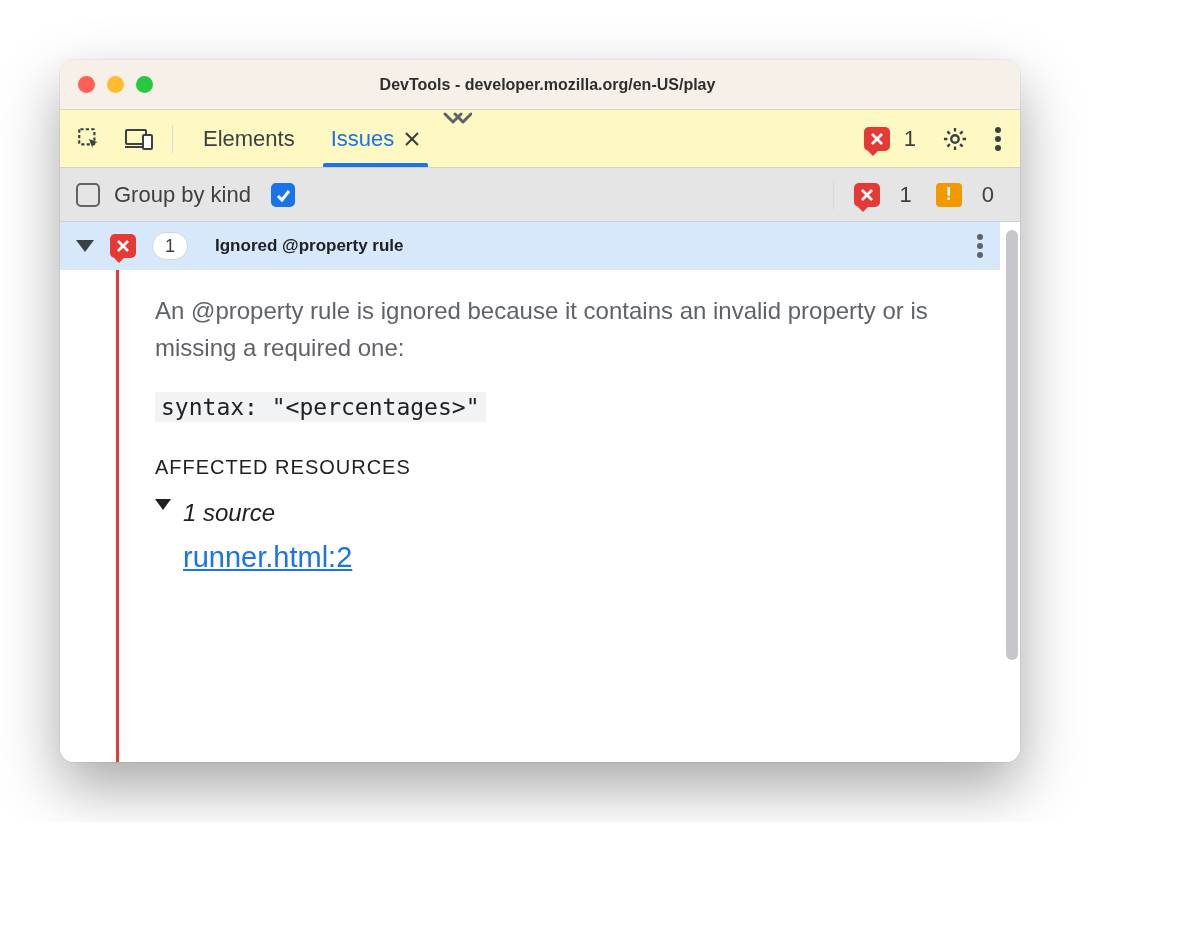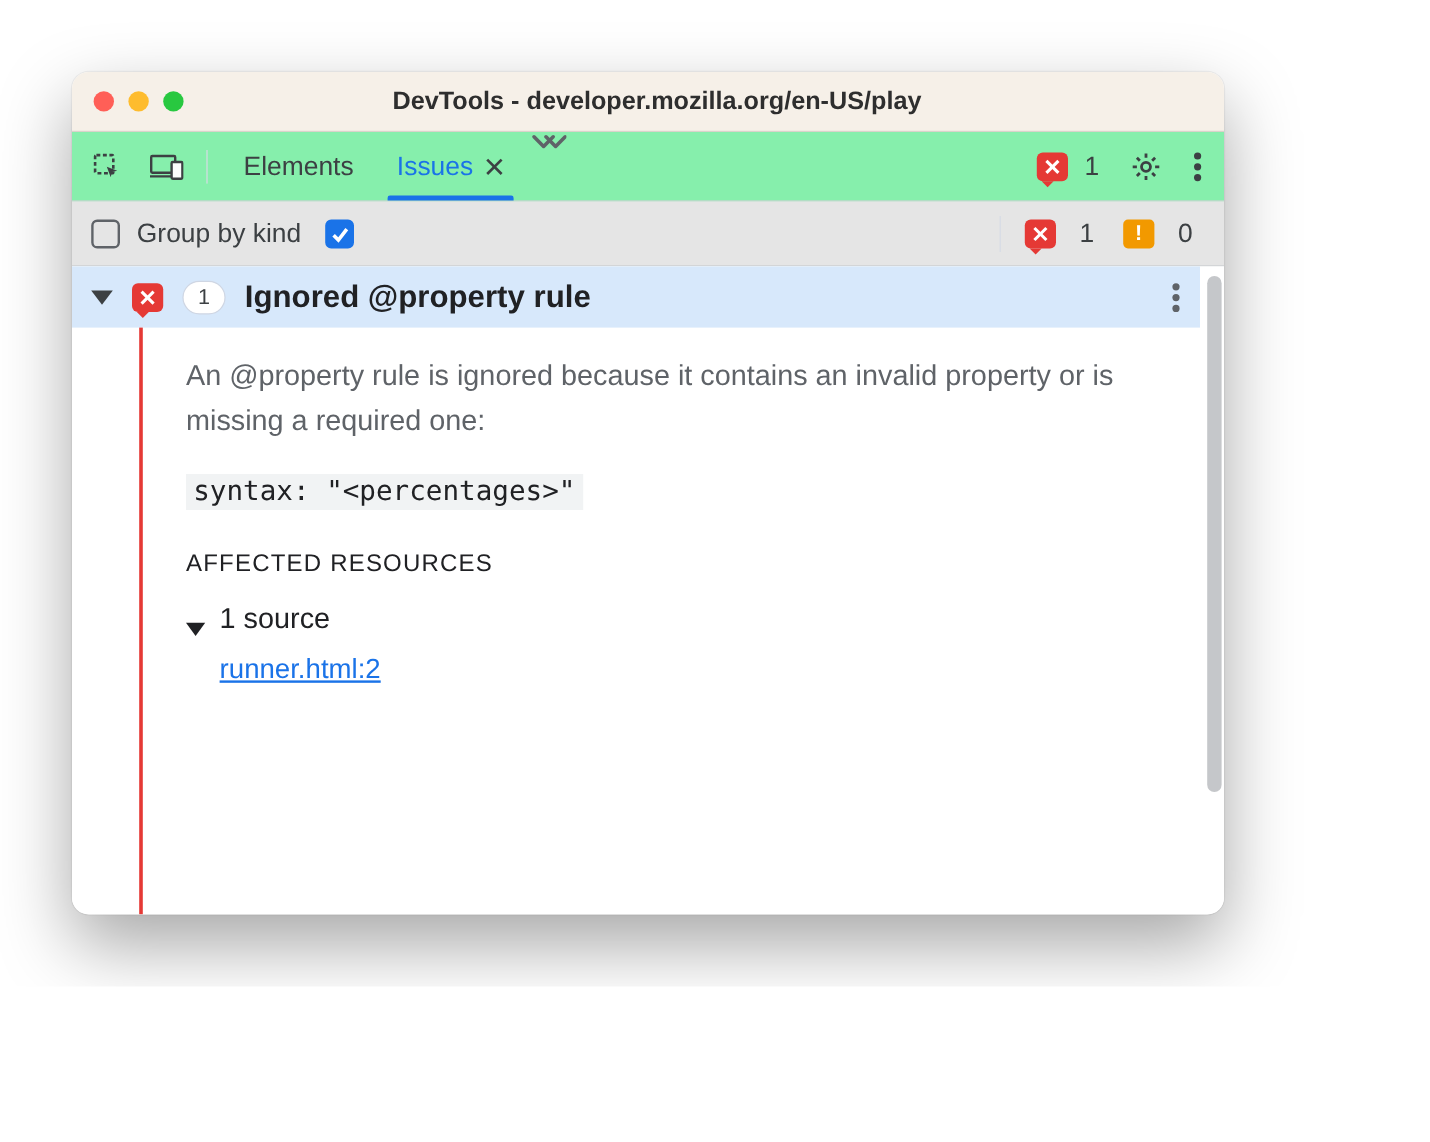--- a/index.html
+++ b/index.html
@@ -31,33 +31,33 @@
   .traffic-lights { display: flex; gap: 12px; }
   .traffic-lights .dot {
     width: 17px; height: 17px; border-radius: 50%;
   }
   .dot.red    { background: #ff5f57; }
   .dot.yellow { background: #febc2e; }
   .dot.green  { background: #28c840; }
   .title {
     flex: 1;
     text-align: center;
-    font-size: 21px;
+    font-size: 16px;
     font-weight: 700;
     color: #2e2e2e;
     margin-left: -60px; 
   }
 
   
   .toolbar {
     height: 58px;
     display: flex;
     align-items: center;
     padding: 0 8px;
-    background: #86efac;
+    background: #fef9c3;
     border-bottom: 1px solid #cfd1d4;
     gap: 8px;
   }
   .tb-btn {
     width: 42px; height: 42px;
     display: flex; align-items: center; justify-content: center;
     color: #3c4043;
     border-radius: 4px;
   }
   .tb-sep {
@@ -158,21 +158,21 @@
     border-right: 9px solid transparent;
     border-top: 12px solid #3c4043;
   }
   .pill {
     min-width: 36px; height: 28px;
     border-radius: 14px;
     background: #fff; border: 1px solid #cfd6e3;
     display: inline-flex; align-items: center; justify-content: center;
     font-size: 18px; color: #3c4043; padding: 0 10px;
   }
-  .issue-title { font-size: 26px; font-weight: 600; color: #202124; flex:1; }
+  .issue-title { font-size: 17px; font-weight: 600; color: #202124; flex:1;margin-left:11px; }
   .kebab { color:#5f6368; font-size: 26px; letter-spacing: 2px; }
 
   .issue-body {
     display: flex;
     flex: 1;
   }
   .red-rule {
     width: 3px; background: #e53935; margin-left: 56px; margin-right: 36px;
   }
   .issue-content { flex:1; padding: 22px 30px 20px 0; }
@@ -184,29 +184,29 @@
     font-size: 23px;
     color: #202124;
     padding: 2px 6px;
     margin-top: 26px;
   }
   .section-label {
     margin-top: 34px;
     font-size: 20px; letter-spacing: 1px;
     color: #202124;
   }
-  .src-row { margin-top: 20px; display:flex; align-items:flex-end; gap:10px; font-size:24px; color:#202124; }
+  .src-row { margin-top: 20px; display:flex; align-items:flex-start; gap:10px; font-size:24px; color:#202124;font-style:italic; }
   .src-row .tri { 
     width:0;height:0;
     border-left:8px solid transparent;border-right:8px solid transparent;border-top:11px solid #202124;
     margin-right:2px;
   }
   .src-link {
     margin-top: 14px; margin-left: 28px;
-    font-size: 23px;
+    font-size: 29px;
   }
   .src-link a { color:#1a73e8; text-decoration: underline; }
 
   svg { display:block; }
 </style>
 </head>
 <body>
 
 <div class="window">
 

